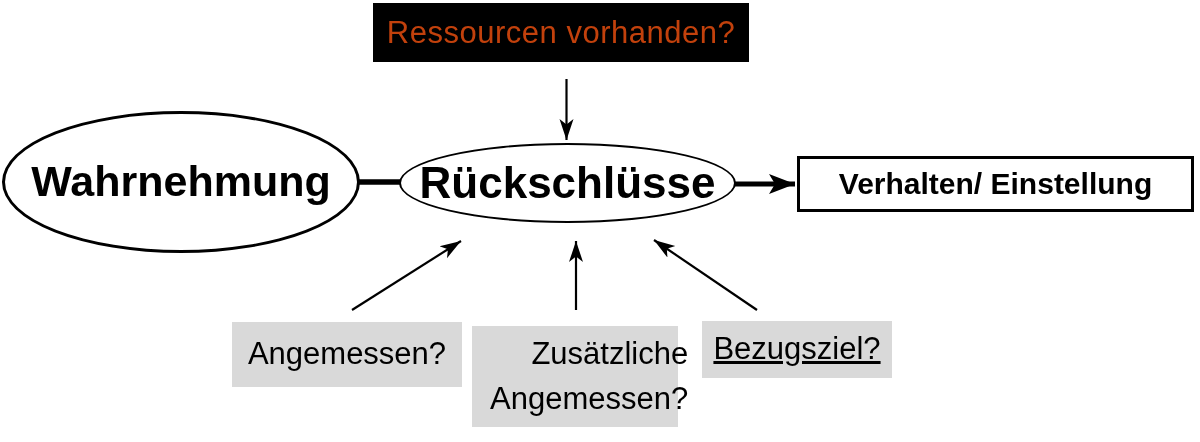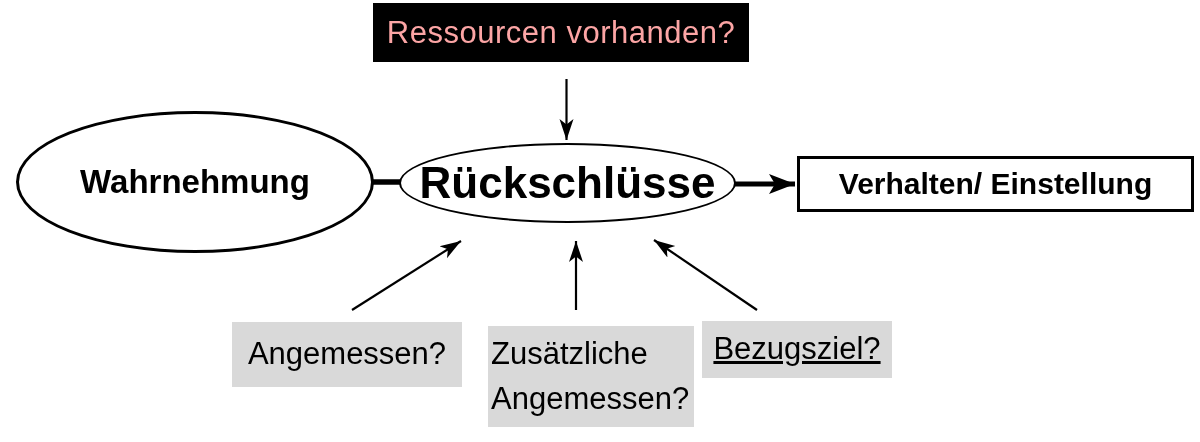--- a/index.html
+++ b/index.html
@@ -27,34 +27,34 @@
     position: absolute;
     display: flex;
     align-items: center;
     justify-content: center;
     text-align: center;
     box-sizing: border-box;
   }
   .node-dark {
     left: 373px; top: 3px; width: 376px; height: 59px;
     background: #000000;
-    color: #fca5a5;
+    color: #c2410c;
     font-size: 31px;
     font-weight: 400;
     letter-spacing: 0.5px;
   }
   .ellipse {
     border: 3px solid #000000;
     border-radius: 50%;
     background: #ffffff;
     font-weight: 700;
   }
   .ellipse-left {
-    left: 16px; top: 111px; width: 358px; height: 142px;
-    font-size: 33px;
+    left: 2px; top: 111px; width: 358px; height: 142px;
+    font-size: 43px;
     line-height: 1.28;
   }
   .ellipse-center {
     left: 399px; top: 143px; width: 337px; height: 80px;
     border-width: 2.5px;
     font-size: 44px;
   }
   .rect-node {
     left: 797px; top: 156px; width: 397px; height: 56px;
     border: 3px solid #000000;
@@ -63,24 +63,24 @@
     font-weight: 700;
   }
   .gray-node {
     background: #d9d9d9;
     font-size: 31px;
     font-weight: 400;
     line-height: 1.45;
   }
   .gray-1 { left: 232px; top: 322px; width: 230px; height: 65px; }
   .gray-2 {
-    left: 488px; top: 326px; width: 206px; height: 101px;
+    left: 472px; top: 326px; width: 206px; height: 101px;
     justify-content: flex-start;
-    text-align: left;
-    padding-left: 3px;
+    text-align: right;
+    padding-left: 18px;
   }
   .gray-3 { left: 702px; top: 321px; width: 190px; height: 57px; text-decoration: underline; }
   .label-stack { display: block; }
   .label-stack span { display: block; }
 </style>
 </head>
 <body>
 
 <div class="canvas">
 

